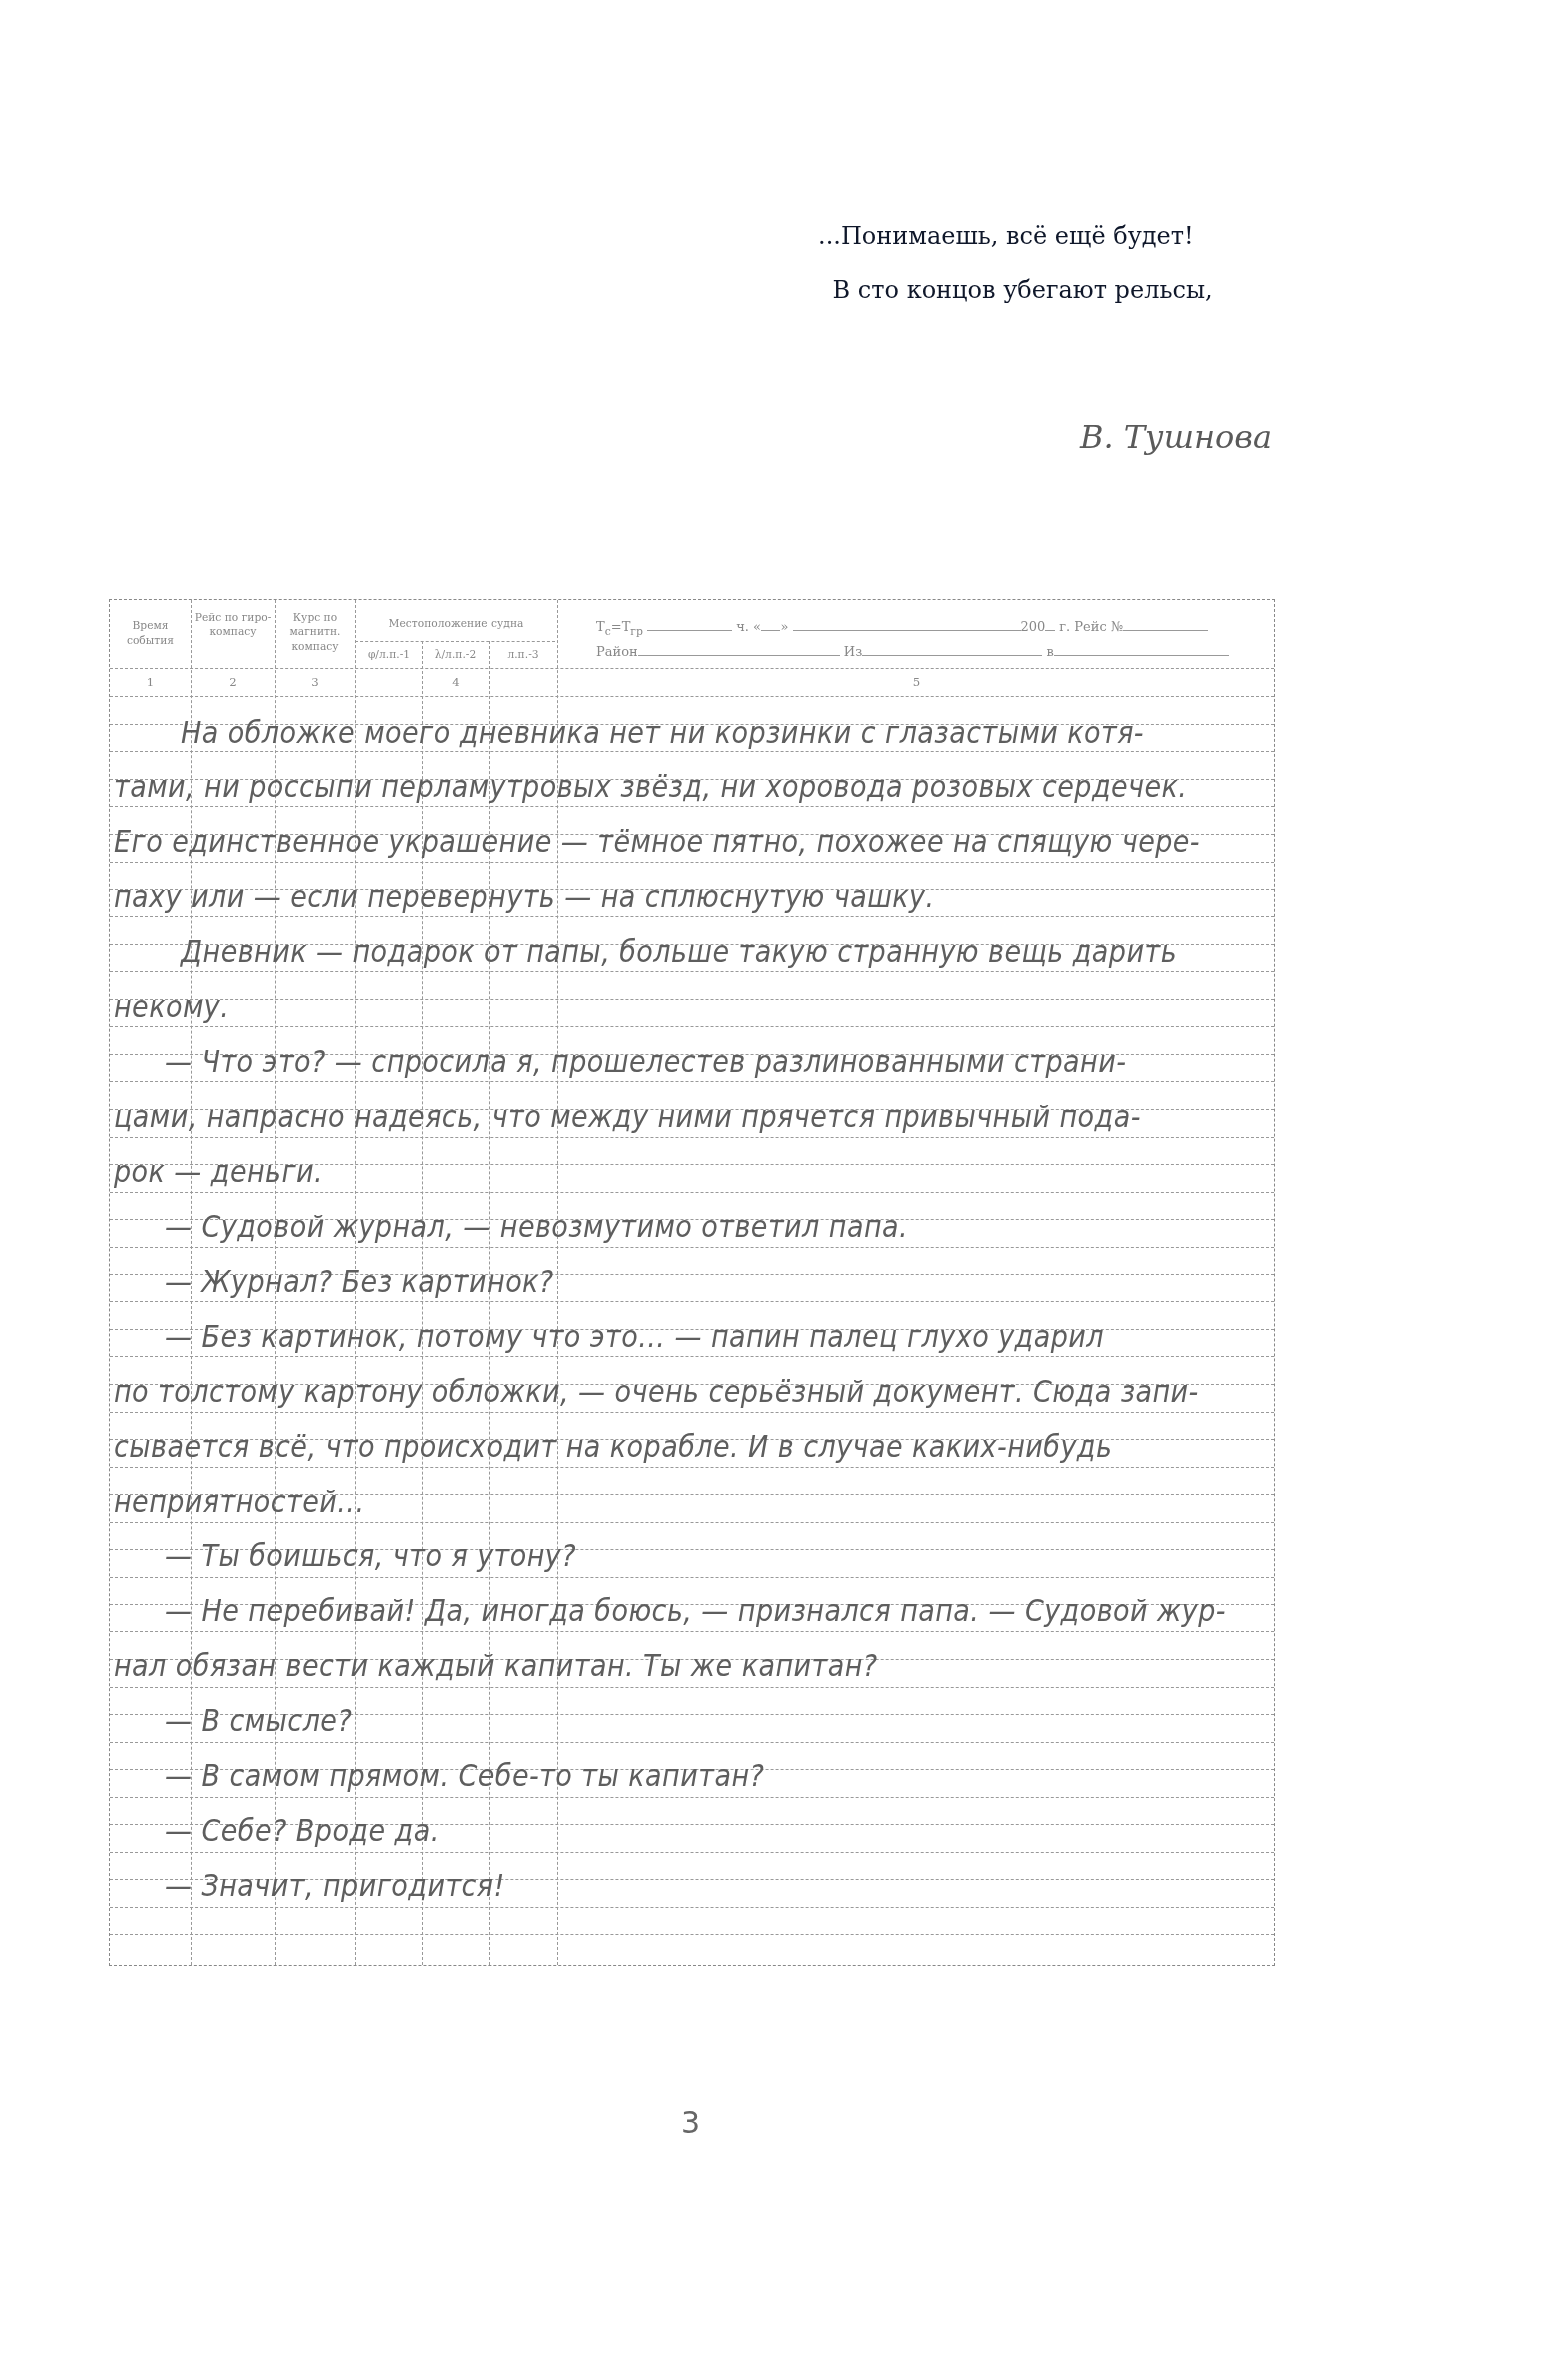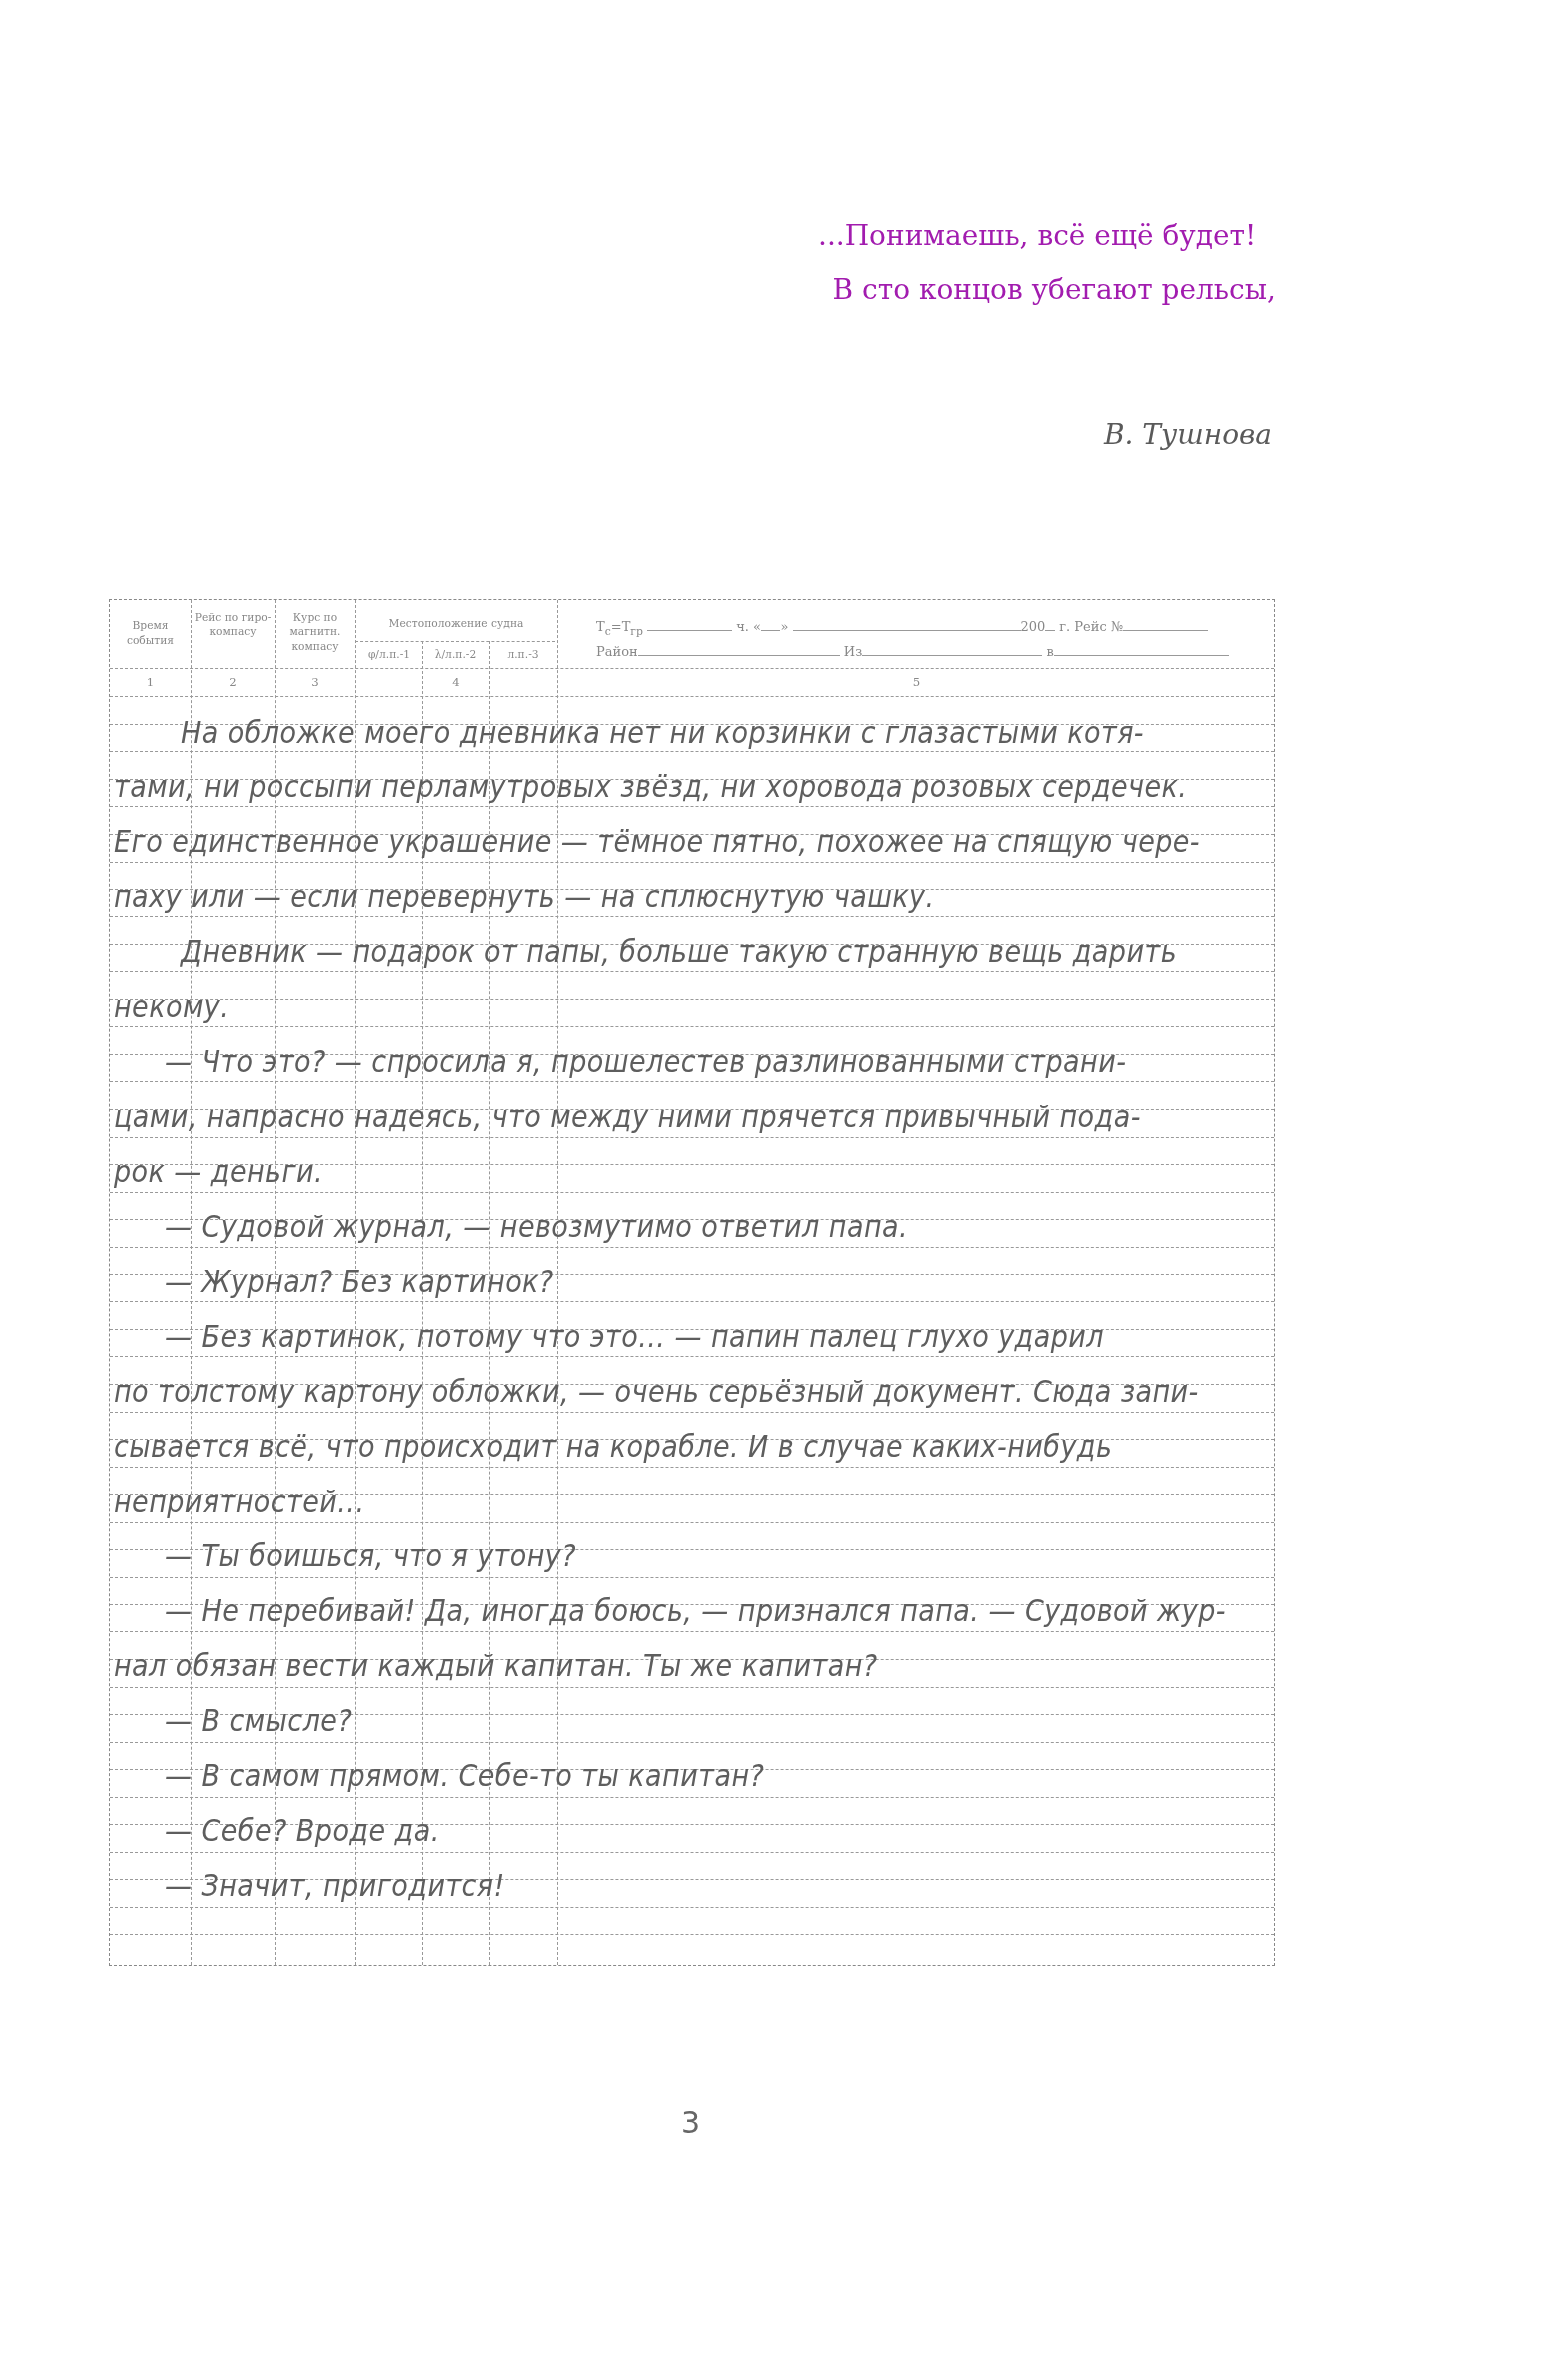--- a/index.html
+++ b/index.html
@@ -1,21 +1,21 @@
 <!DOCTYPE html>
 <html style="font-size:7.8px"><head>
 <meta charset="utf-8">
 <style>
   html,body{margin:0;padding:0;background:#fff;}
   body{width:1555px;height:2377px;position:relative;overflow:hidden;color:#555;}
-  .epigraph{position:absolute;left:818px;top:209px;font-family:"DejaVu Serif",serif;font-size:28px;line-height:54px;color:#a21caf;}
+  .epigraph{position:absolute;left:818px;top:209px;font-family:"DejaVu Serif",serif;font-size:24px;line-height:54px;color:#0f172a;}
   .epigraph .line{white-space:nowrap;display:block;}
   .epigraph .line.first{margin-left:0;}
   .epigraph .line.indent{margin-left:14.6px;}
-  .author{position:absolute;right:283px;top:418px;font-family:"DejaVu Serif",serif;font-style:italic;font-size:28px;color:#5a5a5a;}
+  .author{position:absolute;right:283px;top:418px;font-family:"DejaVu Serif",serif;font-style:italic;font-size:32px;color:#5a5a5a;}
   .log{position:absolute;left:109px;top:599px;width:1166px;height:1367px;border:1.5px dashed #888;box-sizing:border-box;}
   .vl{position:absolute;top:0;bottom:0;border-left:1.5px dashed #999;}
   .hl{position:absolute;left:0;right:0;border-top:1.5px dashed #999;}
   .hdr{position:absolute;font-family:"DejaVu Serif",serif;font-size:10.7px;color:#888;text-align:center;line-height:14.6px;}
   .num{position:absolute;font-family:"DejaVu Serif",serif;font-size:11.7px;color:#888;text-align:center;}
   .meta{position:absolute;font-family:"DejaVu Serif",serif;font-size:13px;color:#888;white-space:nowrap;}
   .meta .blank{display:inline-block;border-bottom:1px solid #999;height:8.7px;vertical-align:baseline;}
   .hand{position:absolute;left:114px;font-family:"DejaVu Sans",sans-serif;font-style:italic;font-size:30px;color:#5e5e5e;white-space:nowrap;transform:scaleX(0.9);transform-origin:left center;letter-spacing:0.5px;}
   .pagenum{position:absolute;left:681px;top:2105px;font-family:"DejaVu Sans",sans-serif;font-size:30px;color:#666;}
 </style>

